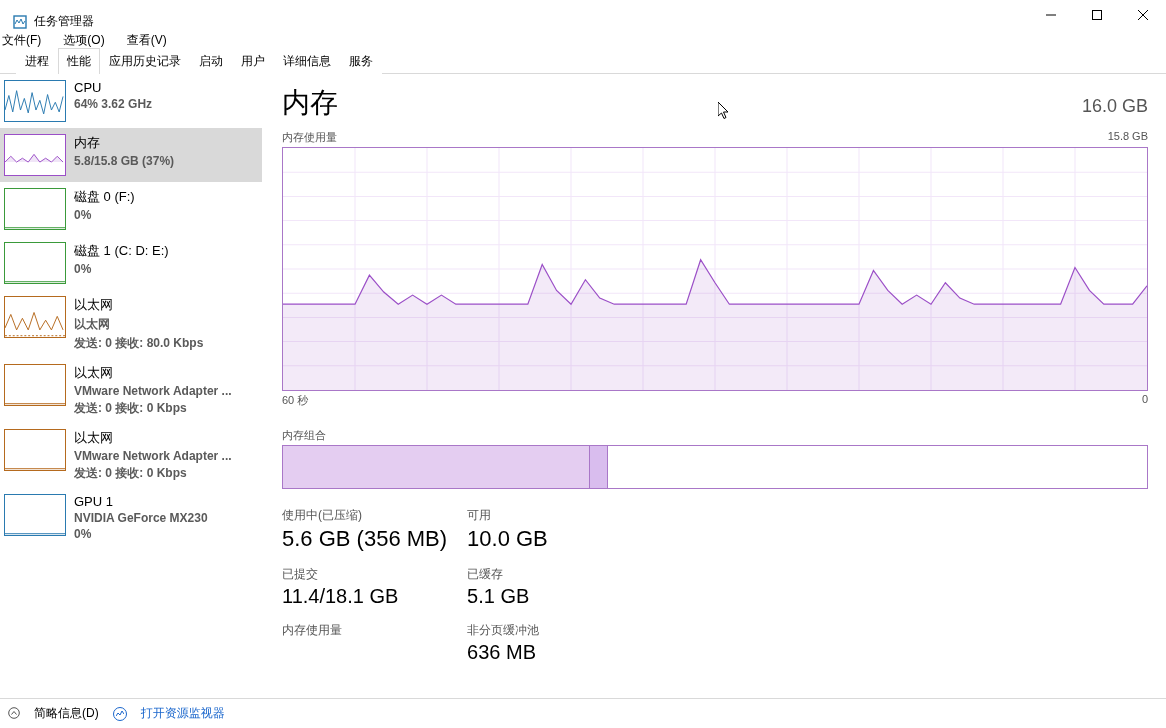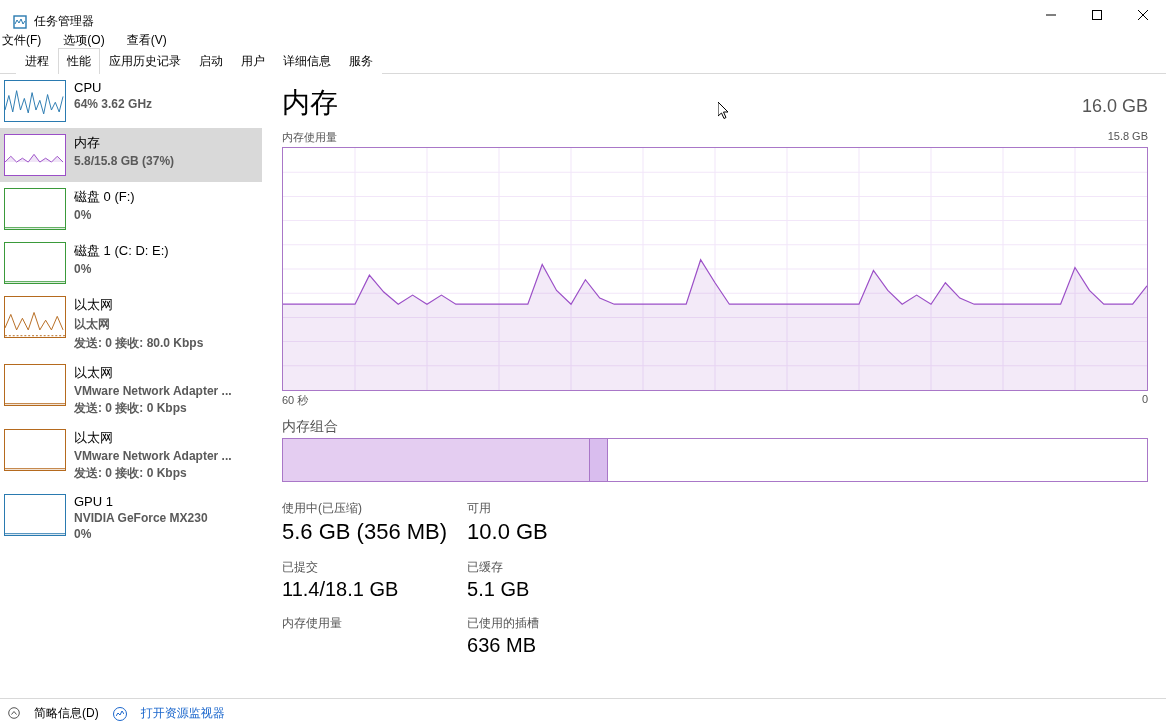--- a/index.html
+++ b/index.html
@@ -122,21 +122,21 @@
 .chart-wrap {
   border: 1px solid #a977c8;
   height: 244px;
   margin-top: 2px;
   position: relative;
   background: #fff;
 }
 .chart-grid line { stroke:#f2e6f9; stroke-width:1; }
 .chart-axis { display:flex; justify-content:space-between; font-size:11px; color:#555; margin-top:2px;}
 
-.comp-label { font-size:14px; color:#555; margin-top:10px; }
+.comp-label { font-size:11px; color:#555; margin-top:20px; }
 .comp-bar {
   border:1px solid #a977c8;
   height: 44px;
   margin-top:2px;
   display:flex;
 }
 .comp-seg { height:100%; }
 .comp-seg.used { background:#e4cdf1; border-right:1px solid #a977c8; }
 .comp-seg.mod  { background:#d9bdee; border-right:1px solid #a977c8; width:18px;}
 .comp-seg.free { background:#fff; }
@@ -379,21 +379,21 @@
             <div class="stat-value med">11.4/18.1 GB</div>
           </div>
           <div class="stat-block">
             <div class="stat-label">已缓存</div>
             <div class="stat-value med">5.1 GB</div>
           </div>
           <div class="stat-block">
             <div class="stat-label">内存使用量</div>
           </div>
           <div class="stat-block">
-            <div class="stat-label">已使用的插槽</div>
+            <div class="stat-label">非分页缓冲池</div>
             <div class="stat-value med">636 MB</div>
           </div>
         </div>
     </div>
   </div>
 </div>
 
 <div class="footer">
   <span class="chev">
     <svg width="12" height="12">

